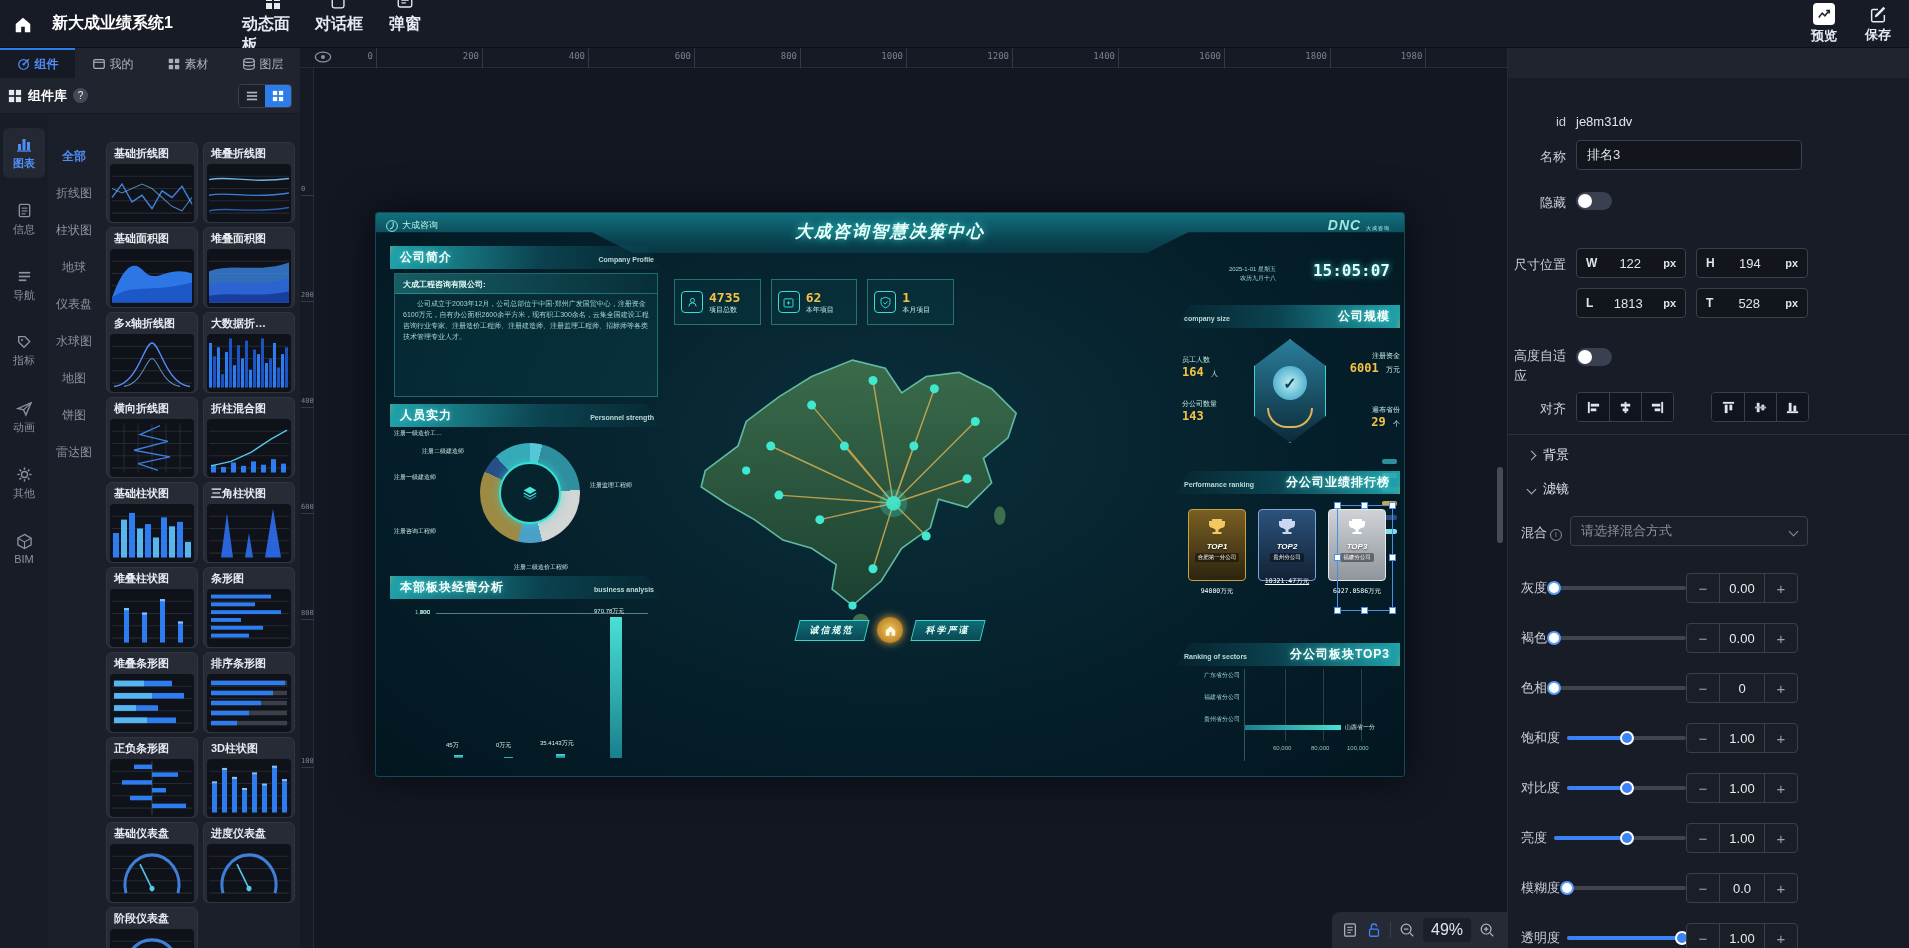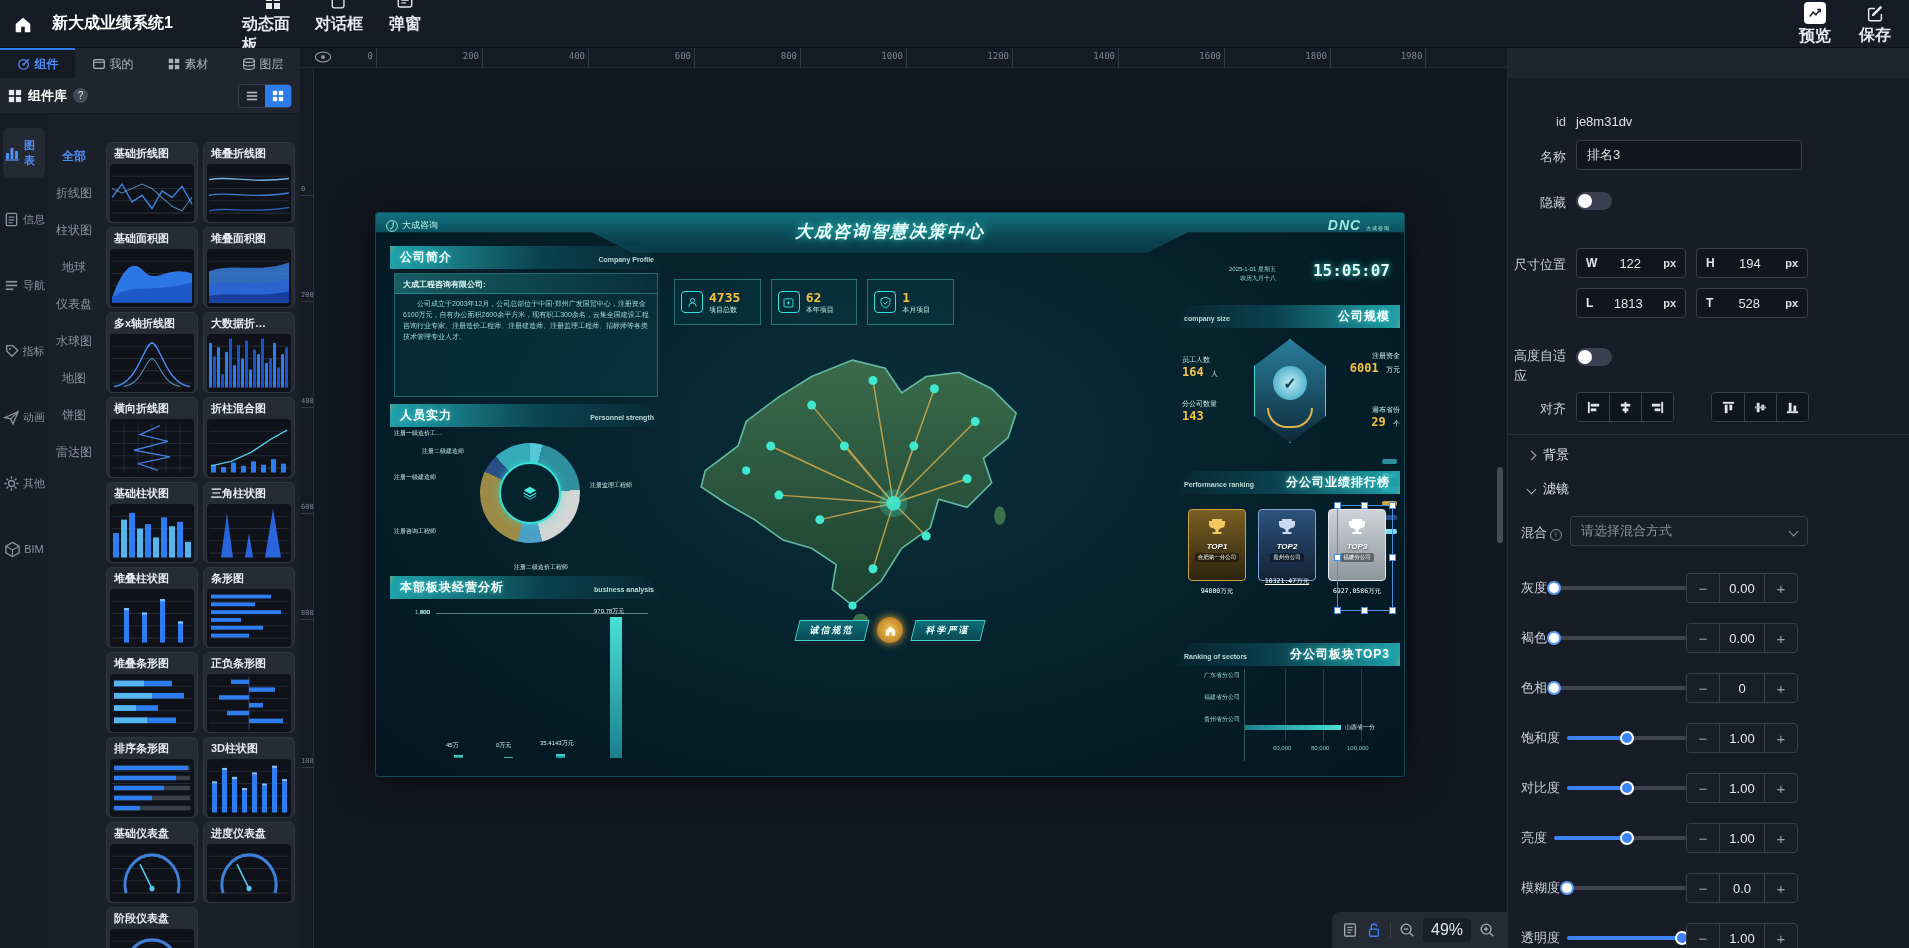--- a/index.html
+++ b/index.html
@@ -11,21 +11,21 @@
 
   
   #topbar { left:0; top:0; width:1909px; height:48px; background:#171b26; border-bottom:1px solid #0c0f16; display:flex; align-items:center; }
   #home-btn { width:46px; height:48px; display:flex; align-items:center; justify-content:center; cursor:pointer; }
   #app-title { font-size:16px; font-weight:bold; color:#ffffff; margin-left:6px; width:190px; }
   .tool { width:62px; display:flex; flex-direction:column; align-items:center; gap:3px; cursor:pointer; }
   .tool .ic { height:20px; display:flex; align-items:flex-end; }
   .tool .lb { font-size:16px; color:#e6e9ef; font-weight:bold; }
   #topbar-actions { position:absolute; right:18px; top:0; height:48px; display:flex; gap:28px; align-items:center; }
   .action { display:flex; flex-direction:column; align-items:center; gap:2px; cursor:pointer; }
-  .action .lb { font-size:16px; color:#e6e9ef; font-weight:bold; }
+  .action .lb { font-size:13px; color:#e6e9ef; font-weight:bold; }
 
   
   #lefttabs { left:0; top:48px; width:300px; height:30px; background:#20242e; display:flex; }
   .ltab { flex:1; display:flex; align-items:center; justify-content:center; gap:4px; font-size:12px; color:#aab1bd; cursor:pointer; border-top:2px solid transparent; }
   .ltab.active { background:#161a24; color:#4f8ef7; border-top:2px solid #2b7de9; font-weight:bold; }
   .ltab .tic { display:flex; }
 
   #rtabs { left:1507px; top:48px; width:402px; height:30px; background:#20242e; display:flex; border-left:1px solid #262b36; }
   .rtab { flex:1; display:flex; align-items:center; justify-content:center; gap:5px; font-size:12px; color:#b9bfca; cursor:pointer; border-top:2px solid transparent;margin-top:36px; }
   .rtab.active { background:#151823; color:#4f8ef7; border-top:2px solid #2b7de9; font-weight:bold; }
@@ -47,21 +47,21 @@
 
   
   #libheader { left:0; top:78px; width:300px; height:36px; background:#20242e; display:flex; align-items:center; padding:0 8px; border-bottom:1px solid #161a22; }
   #libheader .t { font-size:13px; font-weight:bold; color:#ffffff; margin:0 6px; }
   #help-ic { width:15px; height:15px; border-radius:50%; background:#434956; color:#e8eaef; font-size:10px; display:flex; align-items:center; justify-content:center; }
   #viewtoggle { position:absolute; right:8px; display:flex; border:1px solid #3a3f4a; border-radius:4px; overflow:hidden; }
   #viewtoggle .vt { width:26px; height:22px; display:flex; align-items:center; justify-content:center; cursor:pointer; background:#1b1f29; }
   #viewtoggle .vt.active { background:#2b7de9; }
 
   #rail { left:0; top:114px; width:48px; height:834px; background:#181c26; display:flex; flex-direction:column; align-items:center; padding-top:14px; gap:16px; }
-  .rail-item { width:42px; height:50px; display:flex; align-items:center; justify-content:center; gap:3px; border-radius:6px; cursor:pointer; color:#8b92a0; }
+  .rail-item { width:42px; height:50px; display:flex; flex-direction:column; align-items:center; justify-content:center; gap:3px; border-radius:6px; cursor:pointer; color:#8b92a0; }
   .rail-item .rlb { font-size:11px; }
   .rail-item.active { background:#232833; color:#4f8ef7; }
   .rail-item.active .rlb { color:#4f8ef7; font-weight:bold; }
 
   #subcats { left:48px; top:114px; width:52px; height:834px; background:#1b1f29; padding-top:24px; }
   .subcat { height:37px; display:flex; align-items:center; justify-content:center; font-size:12px; color:#8b92a0; cursor:pointer; }
   .subcat.active { color:#4f8ef7; font-weight:bold; }
 
   #cards { left:100px; top:114px; width:200px; height:834px; background:#1b1f29; padding:28px 5px 0 6px; display:grid; grid-template-columns:92px 92px; grid-auto-rows:81px; gap:4px 5px; overflow:hidden; }
   .card { background:#262b36; border:1px solid #30353f; border-radius:6px; overflow:hidden; cursor:pointer; }
@@ -670,64 +670,64 @@
             <g fill="#56b7f0">
               <rect x="4" y="6" width="30" height="5"></rect>
               <rect x="4" y="17" width="38" height="5"></rect>
               <rect x="4" y="28" width="22" height="5"></rect>
               <rect x="4" y="39" width="33" height="5"></rect>
             </g>
           </svg>
         </div>
       </div>
       <div class="card">
+        <div class="ct">排序条形图</div>
+        <div class="prev">
+          <svg viewBox="0 0 84 52" preserveAspectRatio="none">
+            <g stroke="#242a36" stroke-width="1">
+              <line x1="2" y1="11" x2="82" y2="11"></line>
+              <line x1="2" y1="22" x2="82" y2="22"></line>
+              <line x1="2" y1="33" x2="82" y2="33"></line>
+              <line x1="2" y1="44" x2="82" y2="44"></line>
+            </g>
+            <g fill="#3a3f49">
+              <rect x="4" y="6" width="76" height="4"></rect>
+              <rect x="4" y="15" width="76" height="4"></rect>
+              <rect x="4" y="24" width="76" height="4"></rect>
+              <rect x="4" y="33" width="76" height="4"></rect>
+              <rect x="4" y="42" width="76" height="4"></rect>
+            </g>
+            <g fill="#2e7df0">
+              <rect x="4" y="6" width="74" height="4"></rect>
+              <rect x="4" y="15" width="62" height="4"></rect>
+              <rect x="4" y="24" width="50" height="4"></rect>
+              <rect x="4" y="33" width="38" height="4"></rect>
+              <rect x="4" y="42" width="26" height="4"></rect>
+            </g>
+          </svg>
+        </div>
+      </div>
+      <div class="card">
         <div class="ct">正负条形图</div>
         <div class="prev">
           <svg viewBox="0 0 84 52" preserveAspectRatio="none">
             <g stroke="#242a36" stroke-width="1">
               <line x1="2" y1="11" x2="82" y2="11"></line>
               <line x1="2" y1="22" x2="82" y2="22"></line>
               <line x1="2" y1="33" x2="82" y2="33"></line>
               <line x1="2" y1="44" x2="82" y2="44"></line>
             </g>
             <line x1="42" y1="2" x2="42" y2="50" stroke="#3a4150" stroke-width="1"></line>
             <g fill="#2e7df0">
               <rect x="24" y="5" width="18" height="4"></rect>
               <rect x="42" y="12" width="26" height="4"></rect>
               <rect x="12" y="19" width="30" height="4"></rect>
               <rect x="42" y="26" width="14" height="4"></rect>
               <rect x="20" y="33" width="22" height="4"></rect>
               <rect x="42" y="40" width="34" height="4"></rect>
-            </g>
-          </svg>
-        </div>
-      </div>
-      <div class="card">
-        <div class="ct">排序条形图</div>
-        <div class="prev">
-          <svg viewBox="0 0 84 52" preserveAspectRatio="none">
-            <g stroke="#242a36" stroke-width="1">
-              <line x1="2" y1="11" x2="82" y2="11"></line>
-              <line x1="2" y1="22" x2="82" y2="22"></line>
-              <line x1="2" y1="33" x2="82" y2="33"></line>
-              <line x1="2" y1="44" x2="82" y2="44"></line>
-            </g>
-            <g fill="#3a3f49">
-              <rect x="4" y="6" width="76" height="4"></rect>
-              <rect x="4" y="15" width="76" height="4"></rect>
-              <rect x="4" y="24" width="76" height="4"></rect>
-              <rect x="4" y="33" width="76" height="4"></rect>
-              <rect x="4" y="42" width="76" height="4"></rect>
-            </g>
-            <g fill="#2e7df0">
-              <rect x="4" y="6" width="74" height="4"></rect>
-              <rect x="4" y="15" width="62" height="4"></rect>
-              <rect x="4" y="24" width="50" height="4"></rect>
-              <rect x="4" y="33" width="38" height="4"></rect>
-              <rect x="4" y="42" width="26" height="4"></rect>
             </g>
           </svg>
         </div>
       </div>
       <div class="card">
         <div class="ct">3D柱状图</div>
         <div class="prev">
           <svg viewBox="0 0 84 52" preserveAspectRatio="none">
             <g stroke="#242a36" stroke-width="1">
               <line x1="2" y1="11" x2="82" y2="11"></line>

